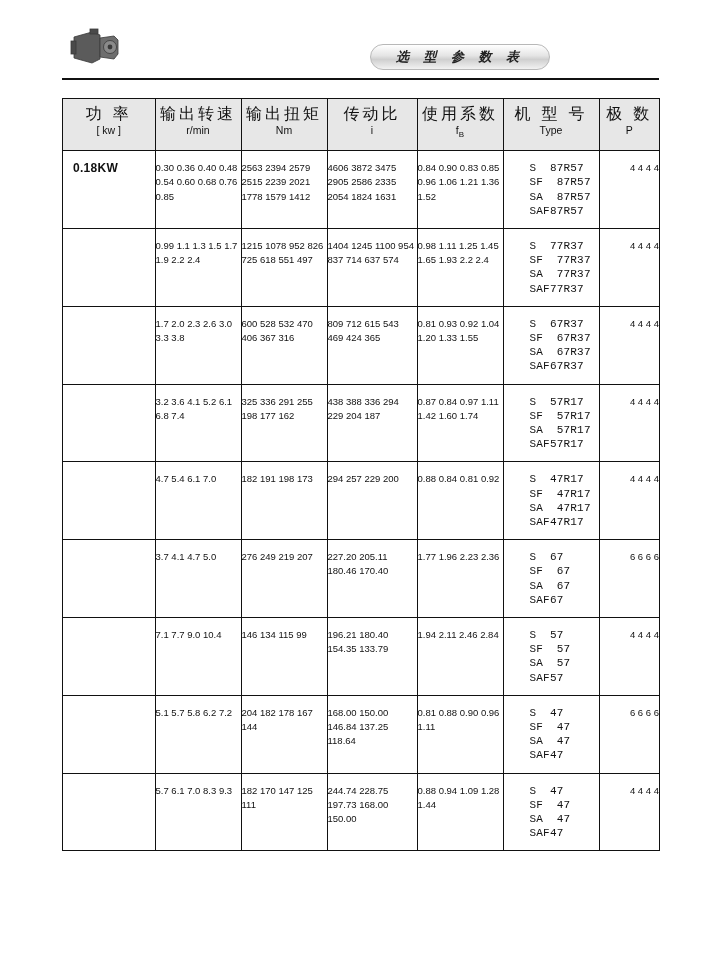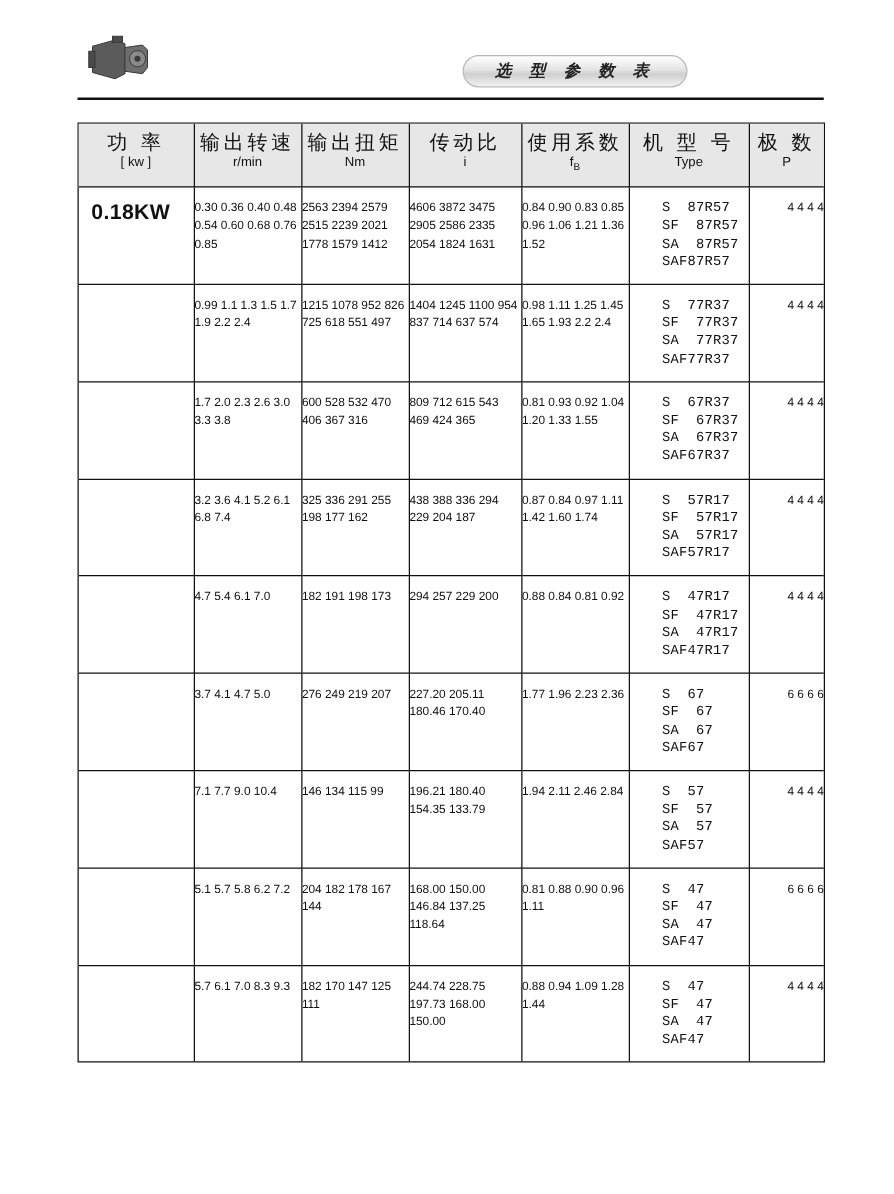--- a/index.html
+++ b/index.html
@@ -122,21 +122,21 @@
   tbody td {
     border-right: 1px solid #111;
     vertical-align: top;
     padding: 0;
   }
   tbody td:last-child { border-right: none; }
   tbody tr.group > td { border-bottom: 1px solid #111; }
   tbody tr.group:last-child > td { border-bottom: none; }
 
   .kw-cell {
-    font-size: 17px;
+    font-size: 12px;
     font-weight: bold;
     padding: 10px 0 0 10px;
     color: #111;
     letter-spacing: 0.3px;
   }
   .numcol {
     font-size: 9.5px;
     color: #111;
     padding: 10px 0 10px 0;
     line-height: 14.2px;

